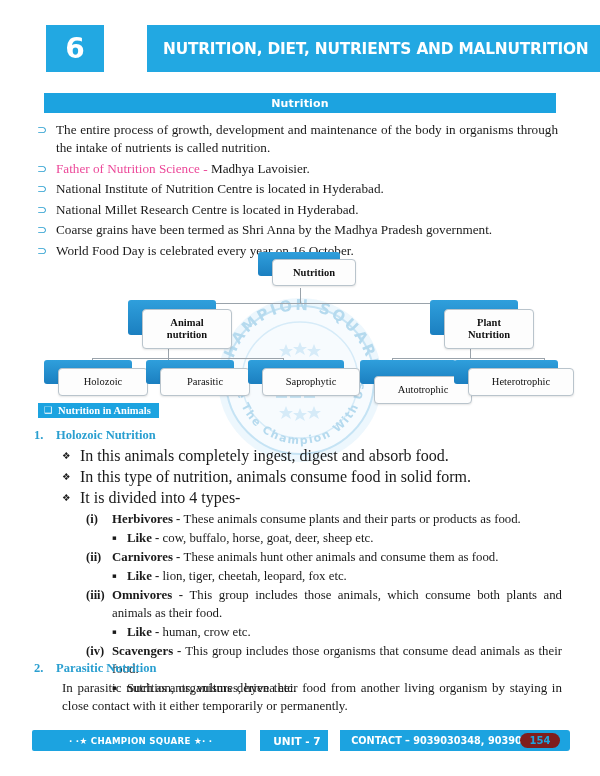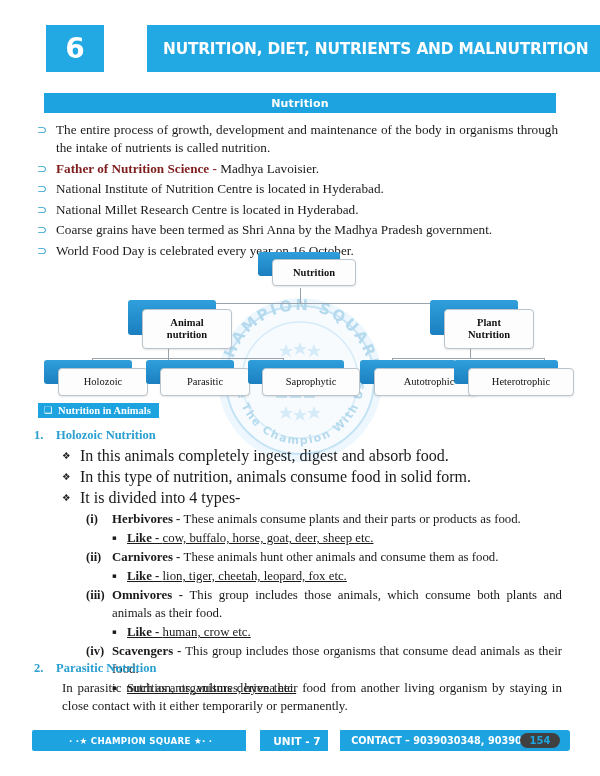--- a/index.html
+++ b/index.html
@@ -112,22 +112,22 @@
     padding-left: 3px;
     box-sizing: border-box;
   }
   .arrow-text {
     flex: 1;
     font-size: 13.2px;
     line-height: 18px;
     text-align: justify;
   }
   .hl-blue {
-    color: #7f1d1d;
-    font-weight: bold;
+    color: #ec4899;
+    font-weight: normal;
   }
 
   
   .flowchart {
     position: absolute;
     left: 34px;
     top: 252px;
     width: 534px;
     height: 145px;
   }
@@ -289,21 +289,20 @@
     flex: none;
     font-family: "DejaVu Sans", sans-serif;
     font-size: 7px;
     line-height: 18px;
     color: #1a1a1a;
   }
   .square-text {
     flex: 1;
     font-size: 12.8px;
     line-height: 18px;
-    text-decoration: underline;
   }
   .square-text b { font-weight: bold; }
 
   .para {
     padding-left: 28px;
     font-size: 13px;
     line-height: 18px;
     text-align: justify;
     margin-top: 3px;
   }
@@ -367,21 +366,21 @@
     transform: scaleX(0.97);
     white-space: nowrap;
   }
   .f-pagepill {
     position: absolute;
     right: 10px;
     top: 3px;
     height: 15px;
     min-width: 28px;
     padding: 0 6px;
-    background: #404040;
+    background: #7f1d1d;
     border-radius: 8px;
     display: flex;
     align-items: center;
     justify-content: center;
   }
   .f-pagenum {
     font-family: "DejaVu Sans", sans-serif;
     font-weight: bold;
     font-size: 10px;
     color: #1ca3e0;
@@ -536,21 +535,21 @@
 
     <div class="fc-box" style="left:214px; top:108px; width:110px; height:36px;">
       <div class="fc-shadow" style="left:0; top:0; width:96px; height:24px;"></div>
       <div class="fc-face" style="left:14px; top:8px; width:96px; height:26px;">
         <span class="fc-label">Saprophytic</span>
       </div>
     </div>
 
     <div class="fc-box" style="left:326px; top:108px; width:110px; height:36px;">
       <div class="fc-shadow" style="left:0; top:0; width:96px; height:24px;"></div>
-      <div class="fc-face" style="left:14px; top:8px; width:96px; height:26px;padding-left:6px;">
+      <div class="fc-face" style="left:14px; top:16px; width:96px; height:26px;">
         <span class="fc-label">Autotrophic</span>
       </div>
     </div>
 
     <div class="fc-box" style="left:420px; top:108px; width:104px; height:36px;">
       <div class="fc-shadow" style="left:0; top:0; width:104px; height:24px;"></div>
       <div class="fc-face" style="left:14px; top:8px; width:104px; height:26px;">
         <span class="fc-label">Heterotrophic</span>
       </div>
     </div>

